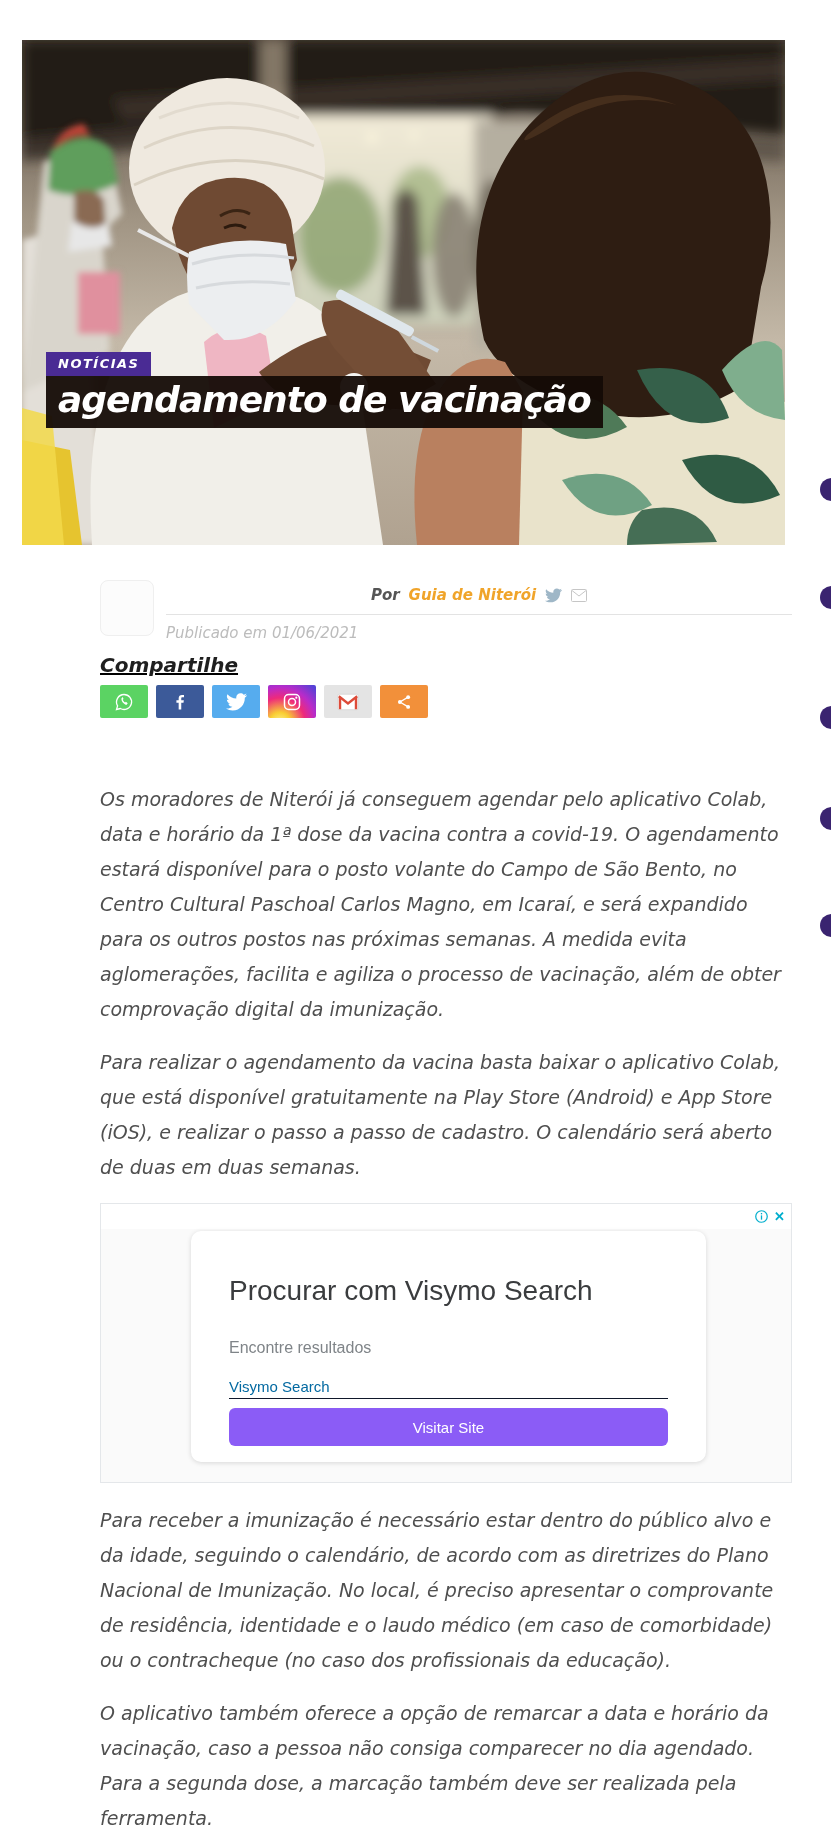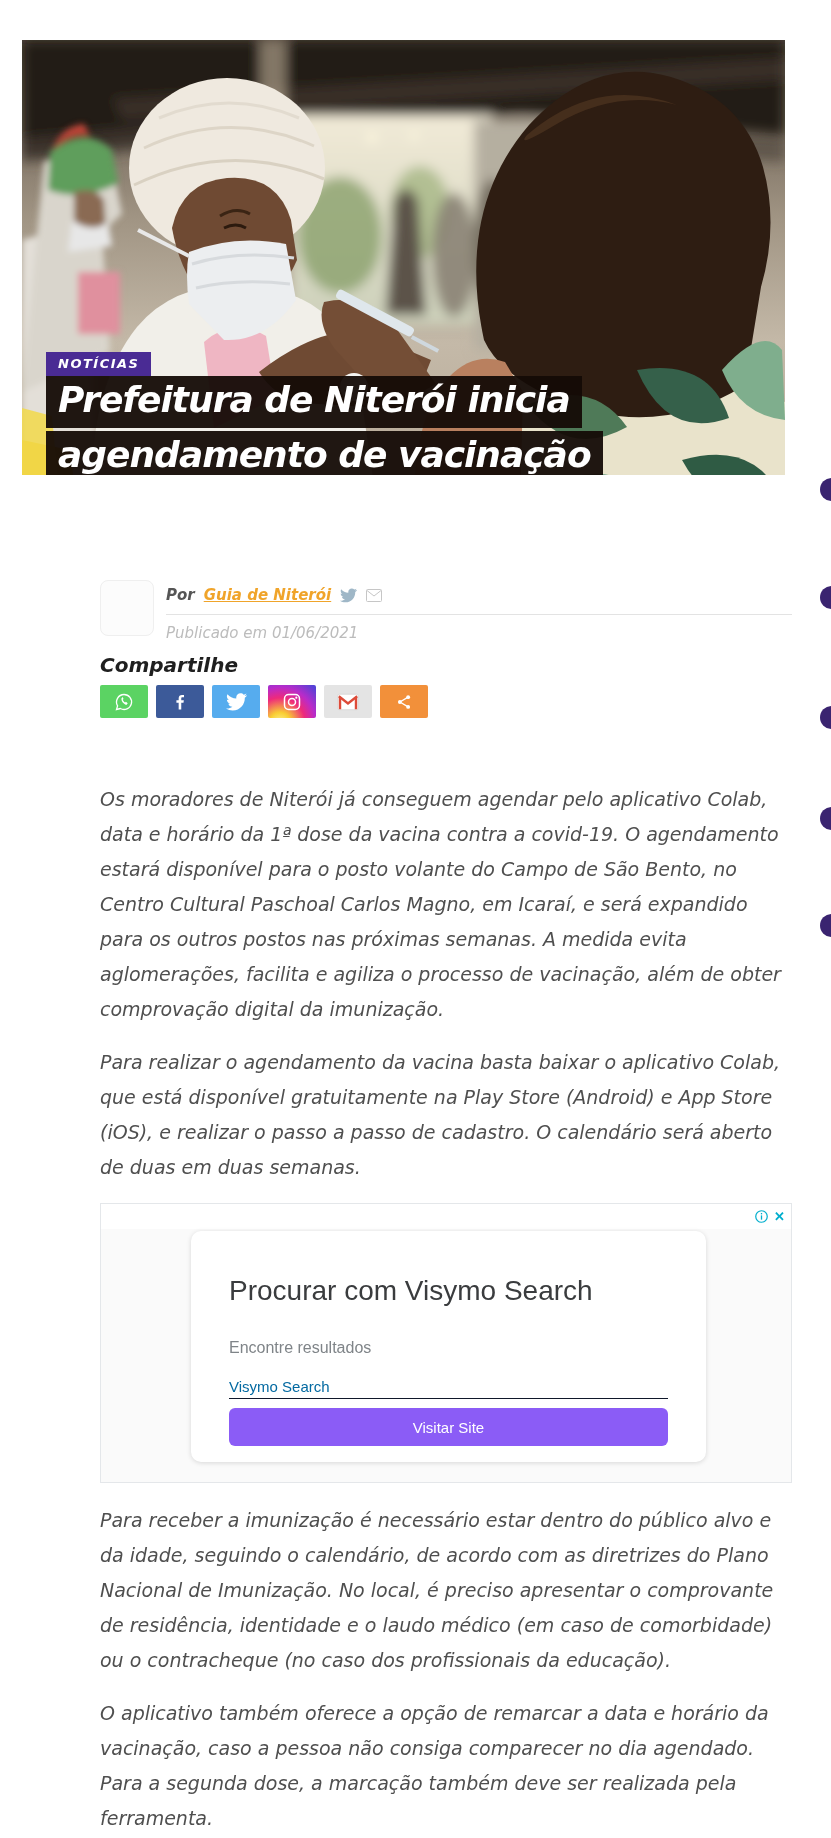--- a/index.html
+++ b/index.html
@@ -1,44 +1,44 @@
 <!DOCTYPE html>
 <html><head>
 <meta charset="utf-8">
 <style>
   html,body{margin:0;padding:0;}
   body{
     width:831px;height:1838px;position:relative;overflow:hidden;
     background:#ffffff;font-family:"Liberation Sans",sans-serif;
   }
   
-  .hero{position:absolute;left:22px;top:40px;width:763px;height:435px;overflow:hidden;background:#9a8f80;}
+  .hero{position:absolute;left:22px;top:40px;width:763px;height:505px;overflow:hidden;background:#9a8f80;}
   .hero svg{display:block;}
   .category-badge{
     position:absolute;left:24px;top:312px;background:#4a2b94;color:#fff;
     font:italic 700 13px/1 "DejaVu Sans",sans-serif;letter-spacing:1.5px;
     padding:5px 12px 6px;
   }
   .title-wrap{position:absolute;left:24px;top:336px;}
   .title-line{
     display:table;white-space:nowrap;background:rgba(20,11,6,0.95);color:#fff;
     font:italic 700 36px/1.3 "DejaVu Sans",sans-serif;letter-spacing:-1px;
     padding:1px 12px 4px;margin-bottom:3px;
   }
   
   .byline{position:absolute;left:100px;top:580px;width:692px;display:flex;}
   .avatar{width:52px;height:54px;border:1px solid #efefef;border-radius:8px;background:#fcfcfc;flex:0 0 auto;}
   .byline-right{flex:1;margin-left:12px;}
-  .author-row{display:flex;align-items:center;gap:9px;border-bottom:1px solid #e3e3e3;padding:6px 0 10px;}
+  .author-row{display:flex;align-items:center;gap:9px;border-bottom:1px solid #e3e3e3;padding:6px 0 10px;justify-content:center;}
   .author-prefix{font:italic 700 15px "DejaVu Sans",sans-serif;color:#555;}
-  .author-link{font:italic 700 15px "DejaVu Sans",sans-serif;color:#f0a42a;text-decoration:underline;cursor:pointer;}
+  .author-link{font:italic 700 15px "DejaVu Sans",sans-serif;color:#f0a42a;cursor:pointer;}
   .byline-icon{display:inline-flex;align-items:center;cursor:pointer;}
   .published{font:italic 15px "DejaVu Sans",sans-serif;color:#bcbcbc;margin-top:9px;}
   
-  .share{position:absolute;left:100px;top:653px;}
+  .share{position:absolute;left:100px;top:653px;text-decoration:underline;}
   .share-heading{font:italic 700 20px "DejaVu Sans",sans-serif;color:#1f1f1f;margin:0 0 8px;}
   .share-row{display:flex;gap:8px;}
   .share-btn{width:48px;height:33px;border-radius:2px;display:flex;align-items:center;justify-content:center;cursor:pointer;}
   .share-btn svg{display:block;}
   .btn-whatsapp{background:#5bd363;}
   .btn-facebook{background:#3c5a99;}
   .btn-twitter{background:#56acee;}
   .btn-instagram{background:radial-gradient(circle at 25% 115%, #fdf497 0%, #f9ce34 20%, #ee2a7b 48%, #b92bc9 68%, #5342d6 95%);}
   .btn-gmail{background:#e4e4e4;}
   .btn-share{background:#f2903a;}
@@ -147,21 +147,20 @@
       <path d="M167,216 L116,190" stroke="#e8e8e8" stroke-width="4"></path>
       <path d="M237,332 q60,-46 106,-40 l66,28 -20,50 -92,-6 q-40,0 -60,-32 z" fill="#6f4a33"></path>
       <path d="M302,262 q46,-10 72,26 l40,56 -46,26 -56,-62 q-18,-26 -10,-46 z" fill="#744e36"></path>
       <rect x="310" y="268" width="86" height="10" rx="4" transform="rotate(28 353 273)" fill="#dfe7ec"></rect>
       <rect x="388" y="302" width="30" height="4" transform="rotate(28 403 304)" fill="#cfd8de"></rect>
       <circle cx="332" cy="347" r="14" fill="#f5f5f2"></circle>
     </g>
   </svg>
   <div class="category-badge">NOTÍCIAS</div>
   <div class="title-wrap">
-    <div class="title-line">Prefeitura de Niterói inicia</div>
     <div class="title-line">agendamento de vacinação</div>
   </div>
 </div>
 
 <div class="byline">
   <div class="avatar"></div>
   <div class="byline-right">
     <div class="author-row">
       <span class="author-prefix">Por</span>
       <span class="author-link">Guia de Niterói</span>

